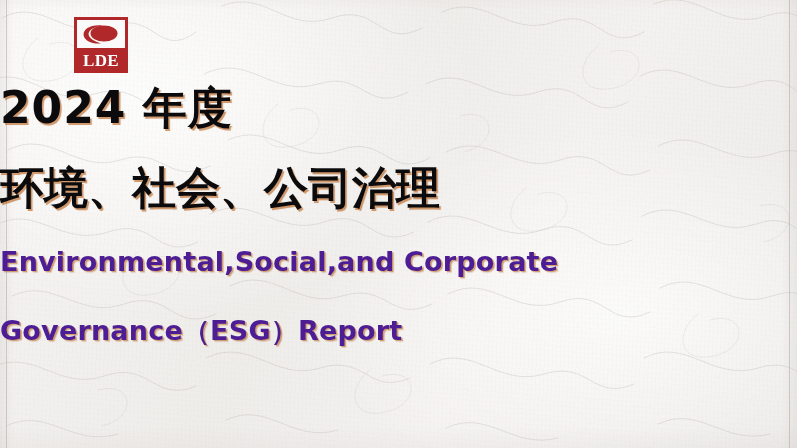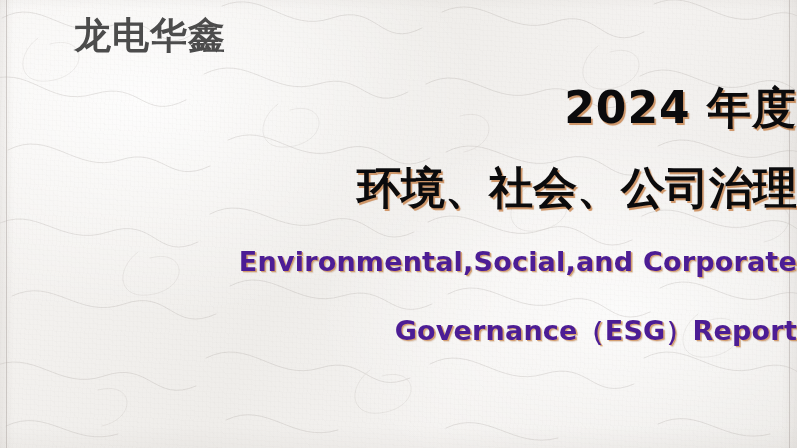--- a/index.html
+++ b/index.html
@@ -124,22 +124,21 @@
     letter-spacing: 1px;
     white-space: nowrap;
   }
 
   
   .title-block {
     position: absolute;
     left: 0;
     right: 0;
     top: 86px;
-    text-align: right;
-    padding-left: 19px;
+    text-align: left;
   }
 
   .cn-line {
     color: #0b0b0d;
     font-family: "DejaVu Sans", "Liberation Sans", sans-serif;
     font-weight: 700;
     font-size: 44px;
     line-height: 1;
     white-space: nowrap;
     text-shadow:
@@ -218,21 +217,30 @@
     </svg>
   </div>
 
   <div class="paper-grain"></div>
   <div class="paper-vignette"></div>
 
   <div class="edge-rule left"></div>
   <div class="edge-rule right"></div>
 
   <div class="brand">
-    <div class="brand-name">龙电华鑫</div>
+    <div class="logo-mark">
+      <div class="mark-top">
+        <svg viewBox="0 0 40 22" xmlns="http://www.w3.org/2000/svg">
+          <ellipse cx="23" cy="10.5" rx="13.5" ry="8" fill="#b0282a"></ellipse>
+          <path d="M22 2.6 C 10 1.2, 2 6, 2.6 12.2 C 3.2 17.6, 11 21.2, 20 20.4
+                   C 13.5 18.4, 8.2 15.6, 7.6 11.6 C 7.0 7.4, 13.5 3.6, 22 2.6 Z" fill="#b0282a"></path>
+        </svg>
+      </div>
+      <div class="mark-word">LDE</div>
+    </div>
   </div>
 
   <div class="title-block">
     <div class="cn-line l1">2024 年度</div>
     <div class="cn-line l2">环境、社会、公司治理</div>
     <div class="en-line e1">Environmental,Social,and Corporate</div>
     <div class="en-line e2">Governance（ESG）Report</div>
   </div>
 
 </div>

